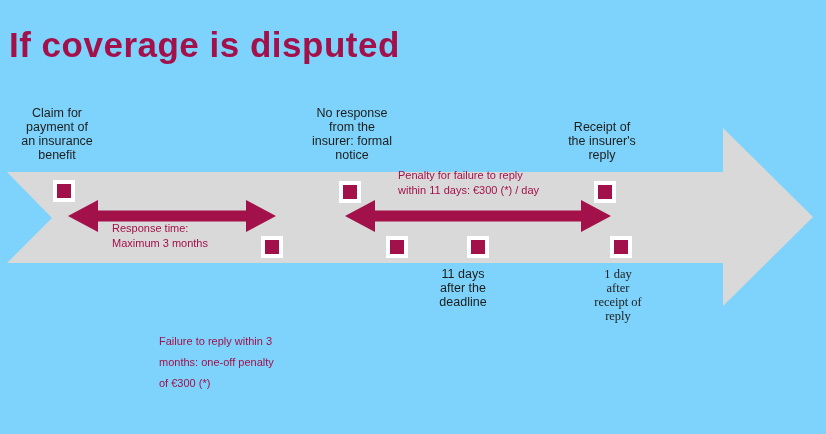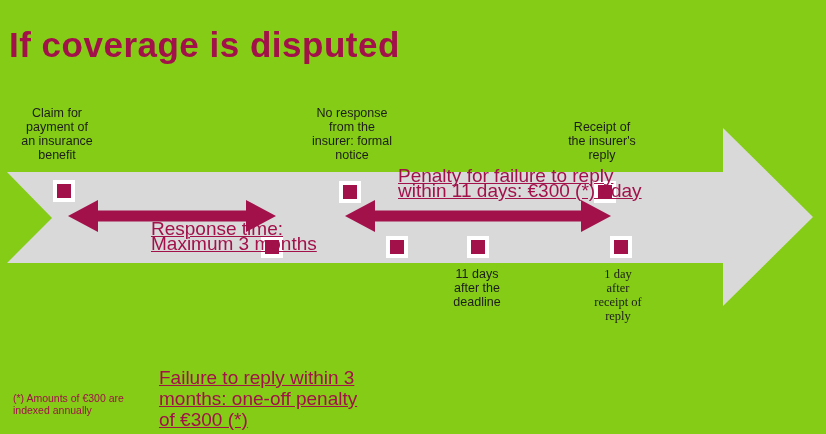--- a/index.html
+++ b/index.html
@@ -1,20 +1,20 @@
 <!DOCTYPE html>
 <html style="--accent: #A2114A; --arrow-gray: #D9D9D9; --text: #1D1D1B;"><head>
 <meta charset="utf-8">
 <style>
   html, body { margin: 0; padding: 0; background: #ffffff; }
   .slide {
     position: relative;
     width: 826px;
     height: 434px;
-    background: #84cc16;
+    background: #7dd3fc;
     overflow: hidden;
     font-family: "Liberation Sans", sans-serif;
   }
   .title {
     position: absolute;
     left: 9px;
     top: 2px;
     font-size: 35px;
     letter-spacing: 0.5px;
     color: var(--accent);
@@ -40,28 +40,27 @@
     width: 110px;
     text-align: center;
     font-size: 12.5px;
     line-height: 14px;
     color: var(--text);
     white-space: pre-line;
   }
   .accent-note {
     position: absolute;
     color: var(--accent);
-    font-size: 19px;
+    font-size: 11px;
     line-height: 15px;
     white-space: pre-line;
-    text-decoration: underline;
   }
-  .note-response  { left: 112px; top: 221px; margin-left: 39px; }
+  .note-response  { left: 112px; top: 221px; }
   .note-daily     { left: 398px; top: 168px; }
-  .note-oneoff    { left: 159px; top: 331px; line-height: 21px; margin-top: 36px; }
+  .note-oneoff    { left: 159px; top: 331px; line-height: 21px; }
   .footnote {
     position: absolute;
     left: 13px;
     top: 392px;
     color: var(--accent);
     font-size: 10.5px;
     line-height: 12px;
     white-space: pre-line;
   }
   
@@ -71,21 +70,21 @@
   .m-objection  { left: 261px; top: 236px; }
   .m-startdate  { left: 386px; top: 236px; }
   .m-elevendays { left: 467px; top: 236px; }
   .m-oneday     { left: 610px; top: 236px; }
   
   .l-claim      { left: 2px;   top: 106px; }
   .l-notice     { left: 297px; top: 106px; }
   .l-receipt    { left: 547px; top: 120px; }
   .l-objection  { left: 217px; top: 267px; }
   .l-startdate  { left: 343px; top: 267px; }
-  .l-elevendays { left: 422px; top: 267px; }
+  .l-elevendays { left: 408px; top: 267px; }
   .l-oneday     { left: 563px; top: 267px; font-family: Liberation Serif, serif; }
 </style>
 </head>
 <body>
 
 <div class="slide">
 
   <h1 class="title">If coverage is disputed</h1>
 
   <svg class="arrow-layer" width="826" height="434" viewBox="0 0 826 434">
@@ -124,16 +123,14 @@
 reply</div>
 
   <div class="accent-note note-response">Response time:
 Maximum 3 months</div>
   <div class="accent-note note-daily">Penalty for failure to reply
 within 11 days: €300 (*) / day</div>
   <div class="accent-note note-oneoff">Failure to reply within 3
 months: one-off penalty
 of €300 (*)</div>
 
-  <div class="footnote">(*) Amounts of €300 are
-indexed annually</div>
 
 </div>
 
 </body></html>

